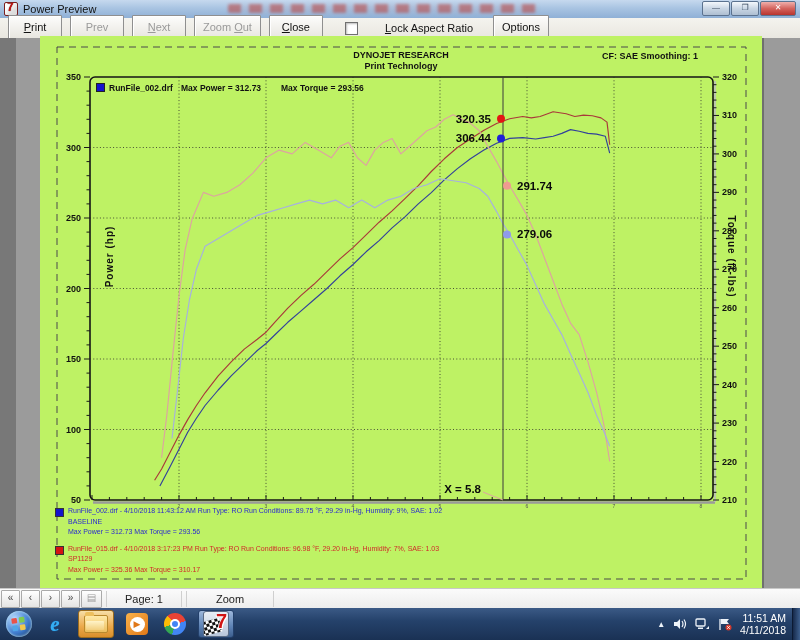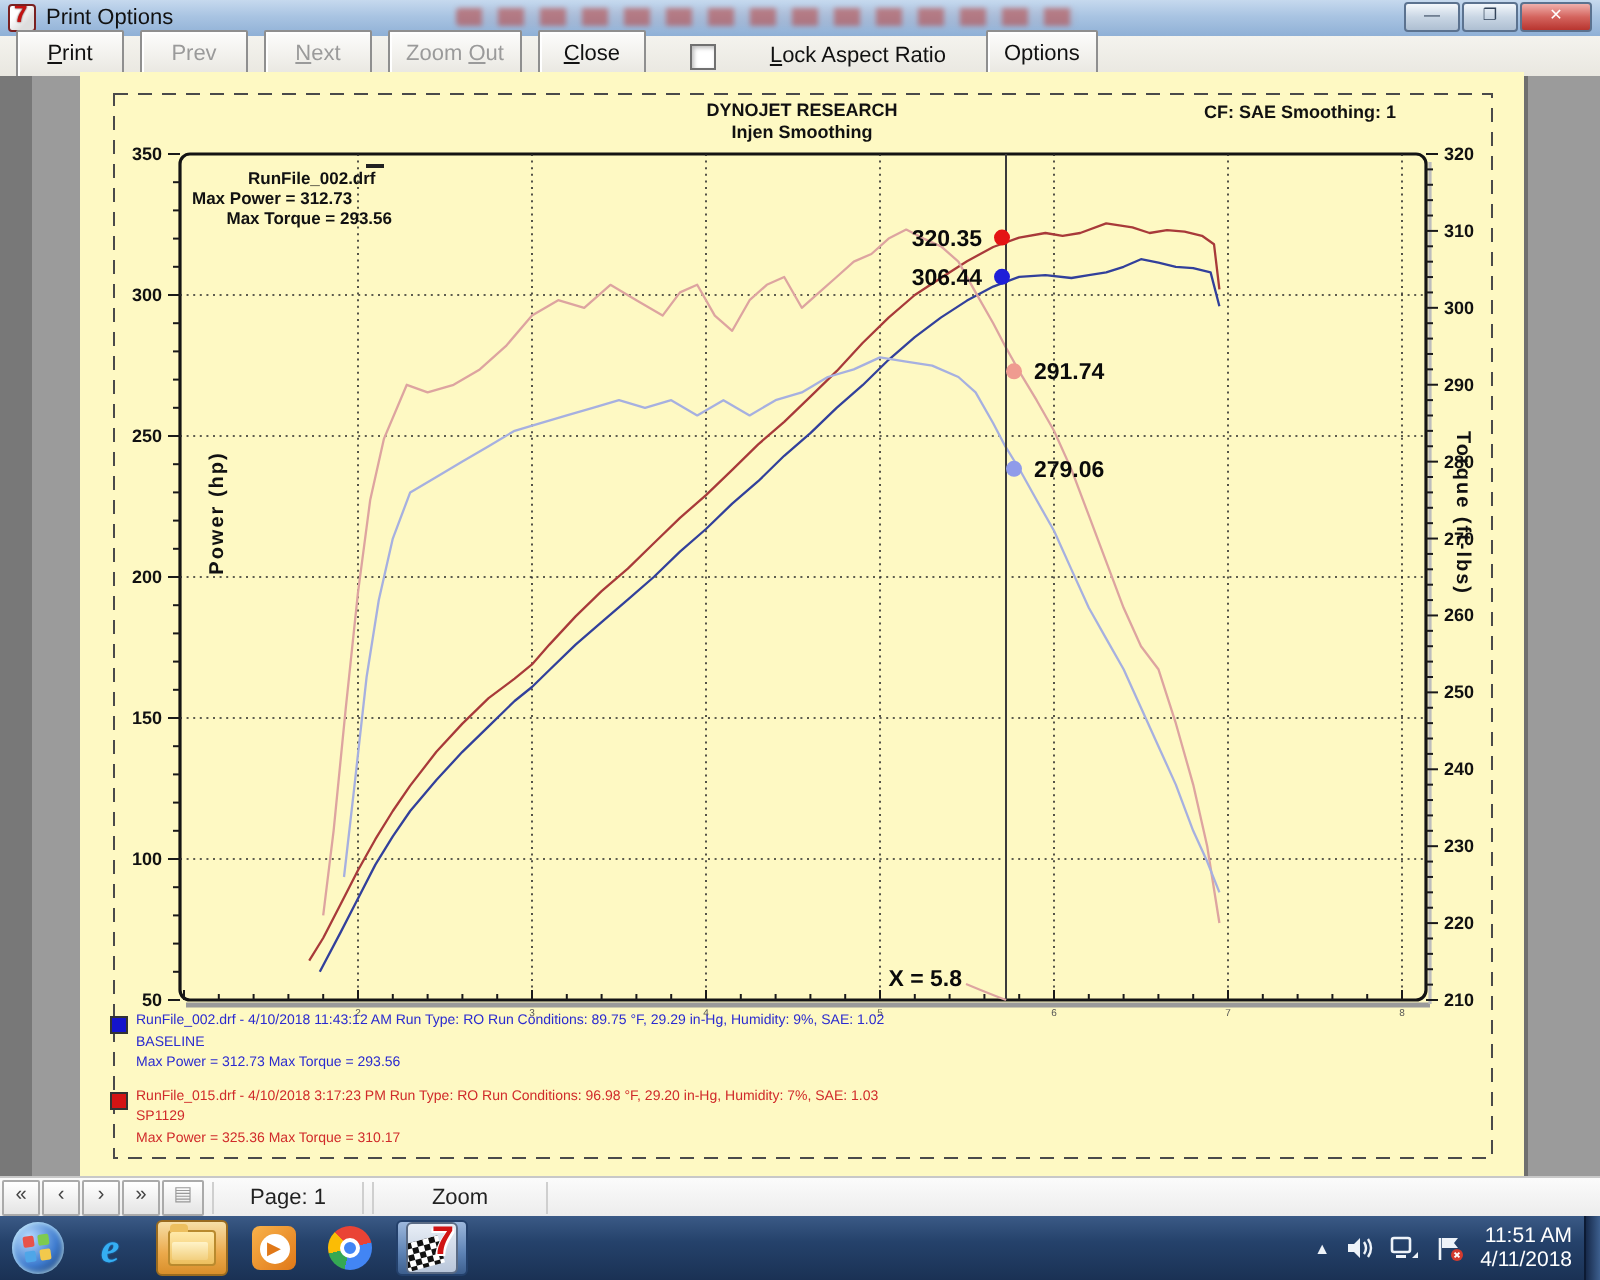--- a/index.html
+++ b/index.html
@@ -24,26 +24,26 @@
   .tbtn .u{text-decoration:underline;}
   #chk-wrap{display:flex;align-items:center;margin-left:22px;gap:22px;}
   #chk{width:11px;height:11px;background:#fff;border:1px solid #707070;box-shadow:inset 1px 1px 2px #bbb;}
   #chk-label{font-size:11px;margin-left:5px;color:#111;}
   #chk-label .u{text-decoration:underline;}
   #opt-btn{margin-left:20px;}
 
   
   #preview{left:0;top:38px;width:800px;height:550px;background:#9b9b9b;}
   #left-strip{left:0;top:38px;width:16px;height:550px;background:#787878;}
-  #paper{left:40px;top:36px;width:722px;height:552px;background:#fef9c3;box-shadow:2px 2px 0 #6f6f6f;}
+  #paper{left:40px;top:36px;width:722px;height:552px;background:#bef264;box-shadow:2px 2px 0 #6f6f6f;}
   #chart{position:absolute;left:0;top:0;width:722px;height:552px;}
   .hdr{position:absolute;left:0;width:722px;text-align:center;font-size:9px;font-weight:bold;color:#111;}
   #corner-note{position:absolute;right:64px;top:15px;font-size:9px;font-weight:bold;color:#111;}
   #legend{position:absolute;left:56px;top:46px;font-size:8.5px;font-weight:bold;color:#111;}
-  .lg-row{display:flex;align-items:flex-end;height:11px;flex-direction:column;}
+  .lg-row{display:flex;align-items:center;height:11px;}
   .lg-sq{width:7px;height:7px;border:1px solid #222;margin-right:4px;}
   .lg-file{width:72px;}
   .lg-pw{width:100px;}
   #axis-left{position:absolute;left:14px;top:215px;transform:rotate(-90deg);transform-origin:center;font-size:10px;font-weight:bold;letter-spacing:1px;color:#111;width:110px;text-align:center;}
   #axis-right{position:absolute;left:636px;top:215px;transform:rotate(90deg);transform-origin:center;font-size:10px;font-weight:bold;letter-spacing:1px;color:#111;width:110px;text-align:center;}
   #footer{position:absolute;left:15px;top:470px;font-size:7px;line-height:10.5px;}
   .fn-block{display:flex;margin-bottom:6px;}
   .fn-sq{width:7px;height:7px;border:1px solid #333;margin:2px 4px 0 0;flex:none;}
   svg text{font-family:"Liberation Sans","DejaVu Sans",sans-serif;}
   .grid{stroke:#2a2a2a;stroke-width:.8;stroke-dasharray:1 2.3;}
@@ -85,21 +85,21 @@
 </style>
 </head>
 <body>
 
 <div id="screen">
 
   <div id="titlebar" class="abs">
     <div id="title-icon">
         <span class="seven">7</span>
       </div>
-    <span id="title-text">Print Options</span>
+    <span id="title-text">Power Preview</span>
     <div id="title-smudge" class="abs"></div>
     <div id="win-controls">
       <div class="winbtn">—</div>
       <div class="winbtn">❐</div>
       <div class="winbtn close">✕</div>
     </div>
   </div>
 
   <div id="toolbar" class="abs">
     <div class="tbtn"><span></span><span class="u">P</span><span>rint</span></div>
@@ -112,21 +112,21 @@
       <span id="chk-label"><span></span><span class="u">L</span><span>ock Aspect Ratio</span></span>
     </div>
     <div class="tbtn" id="opt-btn"><span>Options</span><span class="u"></span><span></span></div>
   </div>
 
   <div id="preview" class="abs"></div>
   <div id="left-strip" class="abs"></div>
 
   <div id="paper" class="abs">
     <div class="hdr" style="top:14px;">DYNOJET RESEARCH</div>
-    <div class="hdr" style="top:25px;">Injen Smoothing</div>
+    <div class="hdr" style="top:25px;">Print Technology</div>
     <div id="corner-note">CF: SAE  Smoothing: 1</div>
 
     <svg id="chart" viewBox="0 0 722 552">
 
       <rect x="17" y="11" width="689" height="532" fill="none" stroke="#4a4a4a" stroke-width="1" stroke-dasharray="7 5"></rect>
 
       <line x1="53" y1="466.5" x2="675" y2="466.5" stroke="#9a9a9a" stroke-width="2.4"></line>
       <line x1="675" y1="45" x2="675" y2="466" stroke="#bdbdbd" stroke-width="1.6"></line>
       <rect x="50" y="41" width="623" height="423" rx="5" fill="none" stroke="#141414" stroke-width="1.6"></rect>
       <g id="g-grid">

